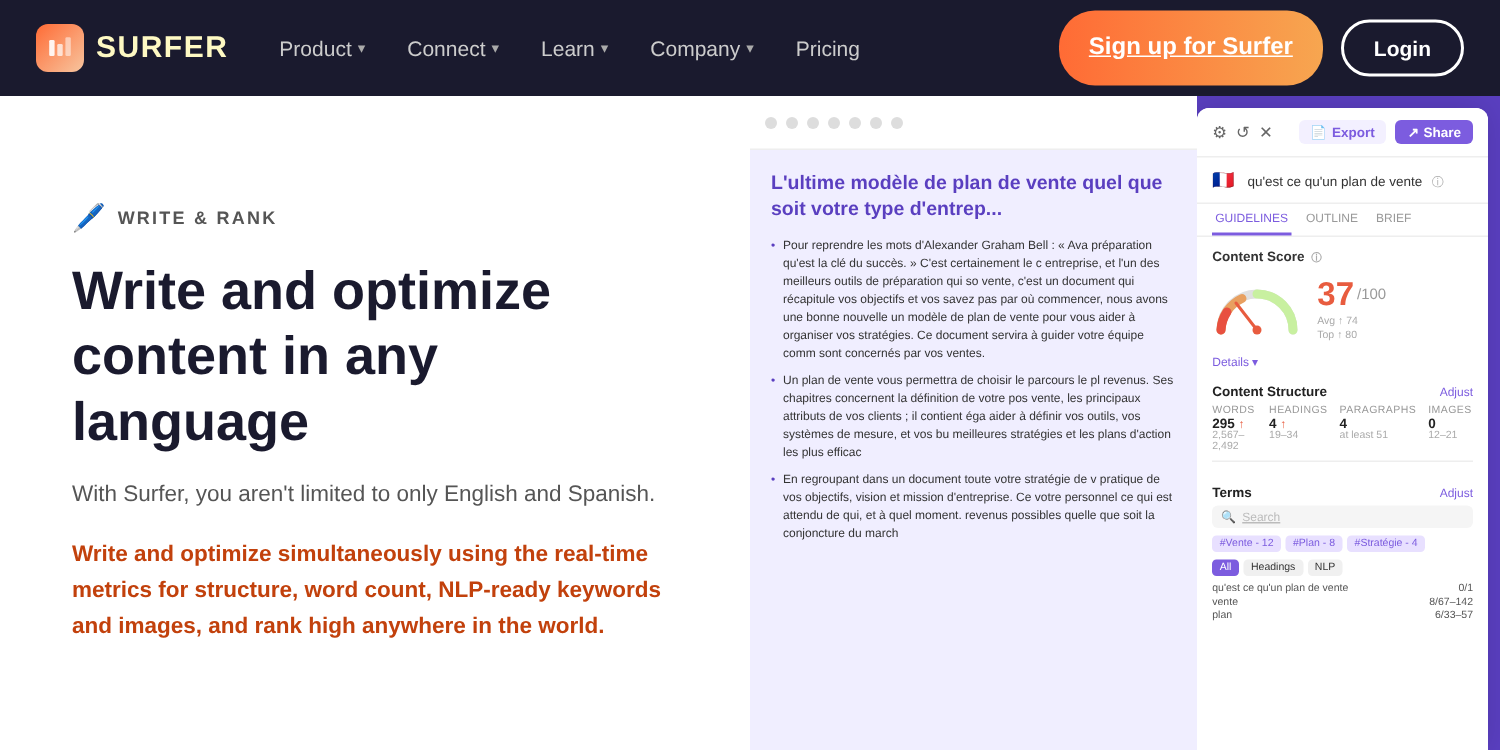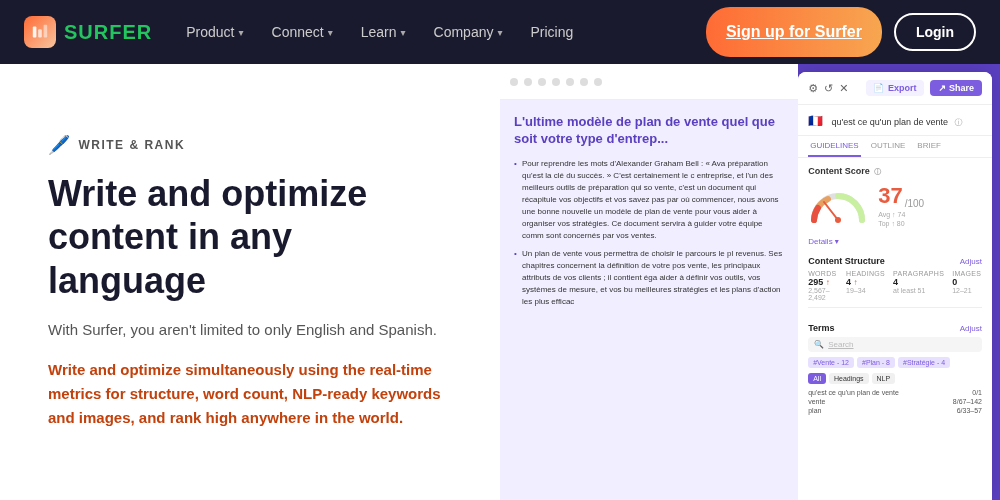--- a/index.html
+++ b/index.html
@@ -21,21 +21,21 @@
       margin-right: 18px;
     }
     .logo-icon {
       width: 32px; height: 32px;
       background: linear-gradient(135deg, #ff6b35, #f7c59f);
       border-radius: 8px;
       display: flex; align-items: center; justify-content: center;
     }
     .logo-icon svg { width: 18px; height: 18px; }
     .logo-text {
-      color: #22c55e;
+      color: #fef9c3;
       font-size: 20px;
       font-weight: 700;
       letter-spacing: 1px;
     }
     .nav-item {
       color: #ccc;
       font-size: 14px;
       padding: 8px 12px;
       cursor: pointer;
       display: flex;
@@ -436,20 +436,21 @@
         <div class="toolbar-dot"></div>
         <div class="toolbar-dot"></div>
         <div class="toolbar-dot"></div>
         <div class="toolbar-dot"></div>
         <div class="toolbar-dot"></div>
       </div>
       <div class="article-body">
         <div class="article-title">L'ultime modèle de plan de vente quel que soit votre type d'entrep...</div>
         <div class="article-bullet">Pour reprendre les mots d'Alexander Graham Bell : « Ava préparation qu'est la clé du succès. » C'est certainement le c entreprise, et l'un des meilleurs outils de préparation qui so vente, c'est un document qui récapitule vos objectifs et vos savez pas par où commencer, nous avons une bonne nouvelle un modèle de plan de vente pour vous aider à organiser vos stratégies. Ce document servira à guider votre équipe comm sont concernés par vos ventes.</div>
         <div class="article-bullet">Un plan de vente vous permettra de choisir le parcours le pl revenus. Ses chapitres concernent la définition de votre pos vente, les principaux attributs de vos clients ; il contient éga aider à définir vos outils, vos systèmes de mesure, et vos bu meilleures stratégies et les plans d'action les plus efficac</div>
+        <div class="article-bullet">En regroupant dans un document toute votre stratégie de v pratique de vos objectifs, vision et mission d'entreprise. Ce votre personnel ce qui est attendu de qui, et à quel moment. revenus possibles quelle que soit la conjoncture du march</div>
       </div>
     </div>
 
     <div class="seo-panel">
 
       <div class="seo-toolbar">
         <span class="seo-icon">⚙</span>
         <span class="seo-icon">↺</span>
         <span class="seo-icon">✕</span>
         <div class="seo-toolbar-spacer"></div>
@@ -491,21 +492,21 @@
 
               <path d="M 6 34 A 24 24 0 0 1 20 13" fill="none" stroke="#e8a060" stroke-width="6" stroke-linecap="round"></path>
 
               <path d="M 6 34 A 24 24 0 0 1 10 22" fill="none" stroke="#e85040" stroke-width="6" stroke-linecap="round"></path>
 
               <line x1="30" y1="34" x2="16" y2="16" stroke="#e85c3f" stroke-width="2" stroke-linecap="round"></line>
               <circle cx="30" cy="34" r="3" fill="#e85c3f"></circle>
             </svg>
           </div>
           <div>
-            <div style="display:flex;align-items:flex-end;gap:2px;">
+            <div style="display:flex;align-items:center;gap:2px;">
               <span class="score-number">37</span>
               <span style="font-size:10px;color:#999;">/100</span>
             </div>
             <div class="score-meta">Avg ↑ 74</div>
             <div class="score-meta">Top ↑ 80</div>
           </div>
         </div>
         <div class="details-link">
           <span>Details</span>
           <span>▾</span>

